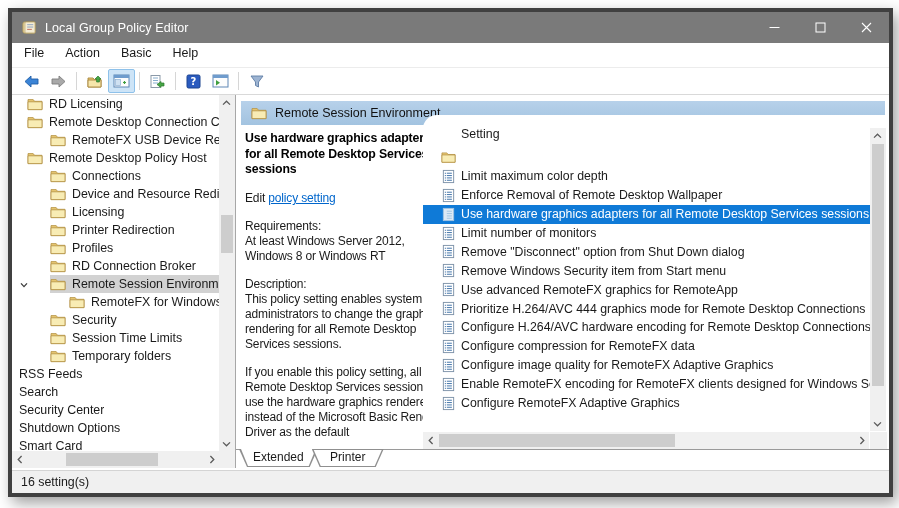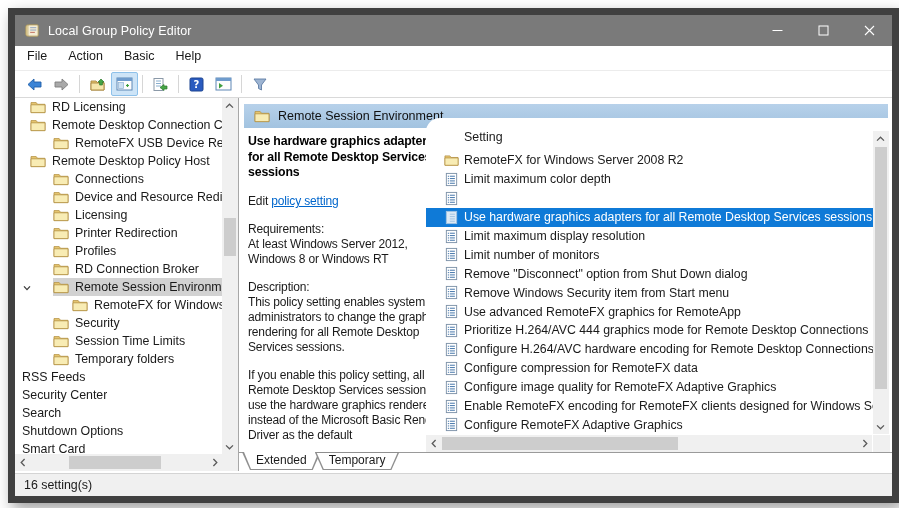--- a/index.html
+++ b/index.html
@@ -1,18 +1,18 @@
 <!DOCTYPE html>
 <html><head>
 <meta charset="utf-8">
 <style>
   html,body{margin:0;padding:0;}
   body{width:899px;height:508px;background:#ffffff;font-family:"Liberation Sans","DejaVu Sans",sans-serif;-webkit-font-smoothing:antialiased;}
   .stage{position:relative;width:899px;height:508px;overflow:hidden;}
-  .window{position:absolute;left:8px;top:8px;width:877px;height:481px;background:#fff;border:7px solid #404040;box-shadow:4px 6px 14px rgba(0,0,0,.38);}
+  .window{position:absolute;left:8px;top:8px;width:877px;height:481px;background:#fff;border:4px solid #404040;box-shadow:4px 6px 14px rgba(0,0,0,.38);}
 
   
   .titlebar{position:absolute;left:0;top:0;right:0;height:31px;background:#7a7a7a;display:flex;align-items:center;color:#fff;}
   .title-icon{width:16px;height:16px;margin:0 8px 0 9px;display:flex;align-items:center;justify-content:center;}
   .title-text{font-size:12.5px;color:#ffffff;letter-spacing:.1px;}
   .win-controls{margin-left:auto;display:flex;height:100%;}
   .win-btn{width:46px;height:100%;display:flex;align-items:center;justify-content:center;}
   .win-btn svg{display:block;}
 
   
@@ -360,26 +360,26 @@
                 <span class="tree-label">Temporary folders</span>
               </span>
             </div>
             <div class="tree-row">
               <span class="row-inner" style="margin-left: 7px;">
                 <span class="tree-label">RSS Feeds</span>
               </span>
             </div>
             <div class="tree-row">
               <span class="row-inner" style="margin-left: 7px;">
+                <span class="tree-label">Search</span>
+              </span>
+            </div>
+            <div class="tree-row">
+              <span class="row-inner" style="margin-left: 7px;">
                 <span class="tree-label">Security Center</span>
-              </span>
-            </div>
-            <div class="tree-row">
-              <span class="row-inner" style="margin-left: 7px;">
-                <span class="tree-label">Search</span>
               </span>
             </div>
             <div class="tree-row">
               <span class="row-inner" style="margin-left: 7px;">
                 <span class="tree-label">Shutdown Options</span>
               </span>
             </div>
             <div class="tree-row">
               <span class="row-inner" style="margin-left: 7px;">
                 <span class="tree-label">Smart Card</span>
@@ -454,21 +454,20 @@
         <div class="listpanel">
           <div class="list-header">Setting</div>
           <div class="list-rows" id="list-rows">
               <div class="list-row">
                 <span class="tree-ico">
                   <svg width="16" height="14" viewBox="0 0 16 14">
                     <path d="M1 2.6 h5.2 l1.4 1.7 H15 V12.6 H1 Z" fill="#e9c873" stroke="#b39043" stroke-width="0.8"></path>
                     <path d="M1 4.8 H15 V12.6 H1 Z" fill="#f8ecb4" stroke="#b39043" stroke-width="0.8"></path>
                   </svg>
                 </span>
-                <span>RemoteFX for Windows Server 2008 R2</span>
               </div>
               <div class="list-row">
                 <span class="tree-ico">
                   <svg width="15" height="15" viewBox="0 0 16 16">
                     <rect x="2.5" y="1.5" width="11" height="13" fill="#fff" stroke="#7d92a8"></rect>
                     <g stroke="#3a6ea5" stroke-width="1">
                       <line x1="6.2" y1="4.5" x2="11.6" y2="4.5"></line>
                       <line x1="6.2" y1="7" x2="11.6" y2="7"></line>
                       <line x1="6.2" y1="9.5" x2="11.6" y2="9.5"></line>
                       <line x1="6.2" y1="12" x2="11.6" y2="12"></line>
@@ -494,54 +493,35 @@
                       <line x1="6.2" y1="12" x2="11.6" y2="12"></line>
                     </g>
                     <g fill="#3a6ea5">
                       <rect x="4.1" y="4" width="1.1" height="1.1"></rect>
                       <rect x="4.1" y="6.5" width="1.1" height="1.1"></rect>
                       <rect x="4.1" y="9" width="1.1" height="1.1"></rect>
                       <rect x="4.1" y="11.5" width="1.1" height="1.1"></rect>
                     </g>
                   </svg>
                 </span>
+                <span>Enforce Removal of Remote Desktop Wallpaper</span>
               </div>
               <div class="list-row sel">
                 <span class="tree-ico">
                   <svg width="15" height="15" viewBox="0 0 16 16">
                     <rect x="2.5" y="1.5" width="11" height="13" fill="#dce9f5" stroke="#9fc3e2"></rect>
                     <g stroke="#9fc3e2" stroke-width="1">
                       <line x1="6.2" y1="4.5" x2="11.6" y2="4.5"></line>
                       <line x1="6.2" y1="7" x2="11.6" y2="7"></line>
                       <line x1="6.2" y1="9.5" x2="11.6" y2="9.5"></line>
                       <line x1="6.2" y1="12" x2="11.6" y2="12"></line>
                     </g>
                   </svg>
                 </span>
                 <span>Use hardware graphics adapters for all Remote Desktop Services sessions</span>
-              </div>
-              <div class="list-row">
-                <span class="tree-ico">
-                  <svg width="15" height="15" viewBox="0 0 16 16">
-                    <rect x="2.5" y="1.5" width="11" height="13" fill="#fff" stroke="#7d92a8"></rect>
-                    <g stroke="#3a6ea5" stroke-width="1">
-                      <line x1="6.2" y1="4.5" x2="11.6" y2="4.5"></line>
-                      <line x1="6.2" y1="7" x2="11.6" y2="7"></line>
-                      <line x1="6.2" y1="9.5" x2="11.6" y2="9.5"></line>
-                      <line x1="6.2" y1="12" x2="11.6" y2="12"></line>
-                    </g>
-                    <g fill="#3a6ea5">
-                      <rect x="4.1" y="4" width="1.1" height="1.1"></rect>
-                      <rect x="4.1" y="6.5" width="1.1" height="1.1"></rect>
-                      <rect x="4.1" y="9" width="1.1" height="1.1"></rect>
-                      <rect x="4.1" y="11.5" width="1.1" height="1.1"></rect>
-                    </g>
-                  </svg>
-                </span>
-                <span>Limit maximum display resolution</span>
               </div>
               <div class="list-row">
                 <span class="tree-ico">
                   <svg width="15" height="15" viewBox="0 0 16 16">
                     <rect x="2.5" y="1.5" width="11" height="13" fill="#fff" stroke="#7d92a8"></rect>
                     <g stroke="#3a6ea5" stroke-width="1">
                       <line x1="6.2" y1="4.5" x2="11.6" y2="4.5"></line>
                       <line x1="6.2" y1="7" x2="11.6" y2="7"></line>
                       <line x1="6.2" y1="9.5" x2="11.6" y2="9.5"></line>
                       <line x1="6.2" y1="12" x2="11.6" y2="12"></line>
@@ -771,21 +751,21 @@
           <span class="strip-line"></span>
           <div class="tabs" id="tabstrip">
               <div class="tab active">
                 <span class="bg"></span>
                 <span class="fg"></span>
                 <span class="tab-label">Extended</span>
               </div>
               <div class="tab inactive">
                 <span class="bg"></span>
                 <span class="fg"></span>
-                <span class="tab-label">Temporary</span>
+                <span class="tab-label">Printer</span>
               </div>
             </div>
         </div>
       </div>
     </div>
 
     <div class="statusbar">
       <span class="status-text">16 setting(s)</span>
     </div>
 

